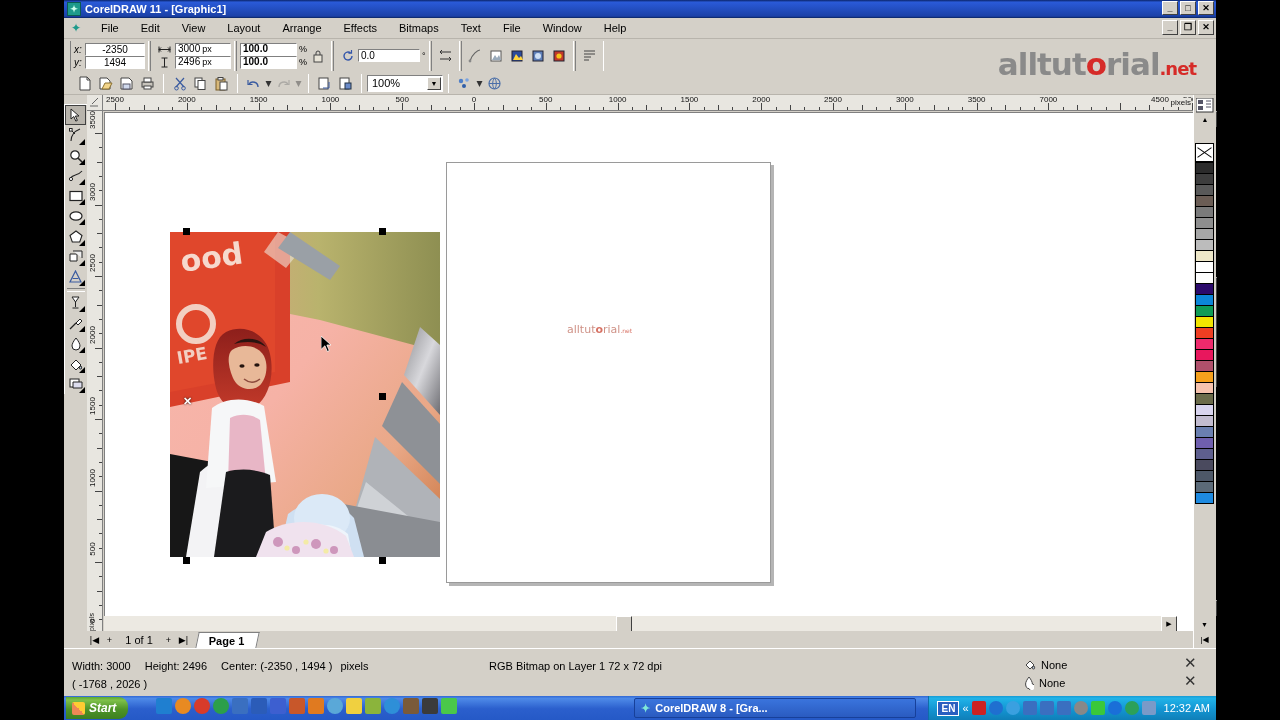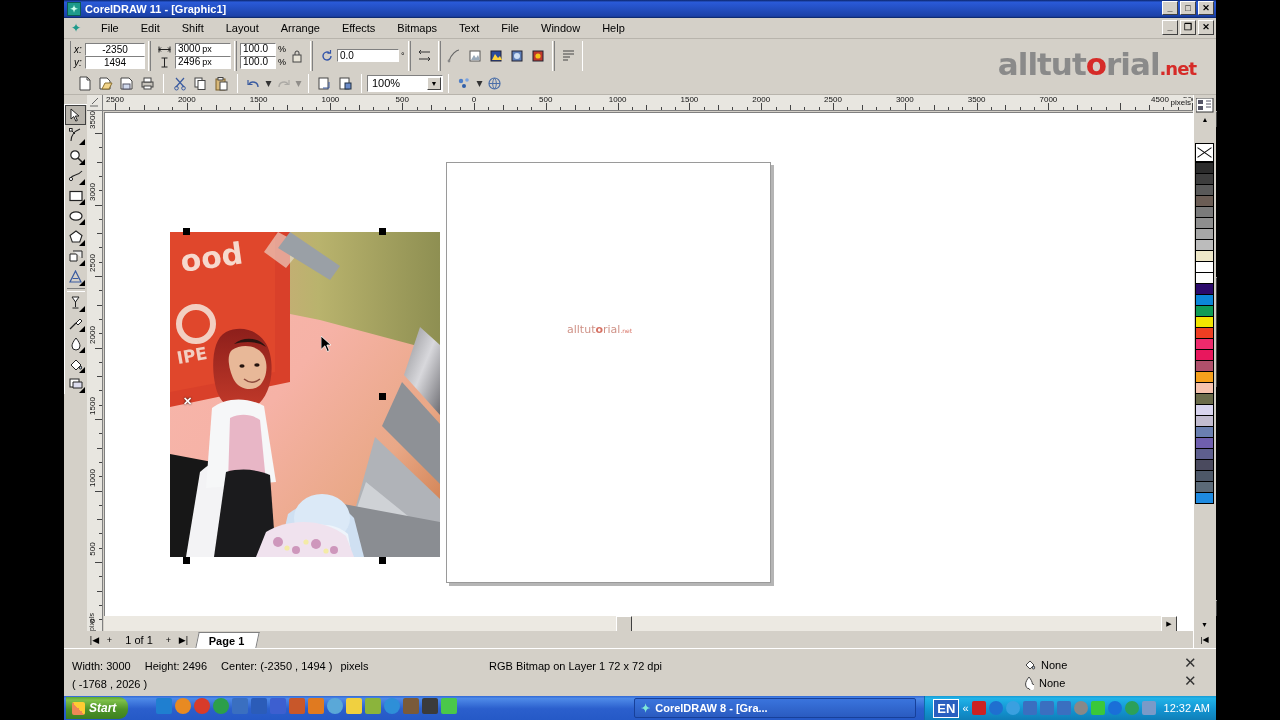--- a/index.html
+++ b/index.html
@@ -34,21 +34,21 @@
   .propbar { position:absolute; left:0; top:39px; width:1152px; height:33px; background:#d4d0c8;
     display:flex; align-items:center; padding-left:6px; }
   .pgrp { display:flex; align-items:center; height:30px; padding:0 3px;
     border-left:1px solid #808080; border-right:1px solid #fff; margin-right:1px; }
   .xy { display:flex; flex-direction:column; justify-content:center; gap:1px; }
   .xyrow { display:flex; align-items:center; height:12px; }
   .xylab { width:11px; font-size:10px; font-style:italic; }
   .fld { background:#fff; border:1px solid #808080; border-right-color:#fff; border-bottom-color:#fff;
     height:13px; padding:0 2px; font-size:10px; line-height:12px; display:flex; align-items:center; }
   .fld.w60 { width:60px;flex-direction:column; }
-  .fld.w44 { width:36px; }
+  .fld.w44 { width:57px;font-weight:bold; }
   .fld.w56 { width:56px; }
   .unit { font-size:9px; margin-left:2px; }
   .ico { width:21px;height:21px;display:flex;align-items:center;justify-content:center;
     font-size:12px;color:#333;background:transparent;border:1px solid transparent; }
   .ico svg { display:block; }
 
   
   .stdbar { position:absolute; left:0; top:72px; width:1152px; height:23px; background:#d4d0c8;
     display:flex; align-items:center; padding-left:10px; border-bottom:1px solid #b8b4ac; }
   .sep { width:1px; height:19px; background:#808080; border-right:1px solid #fff; margin:0 5px; }
@@ -159,21 +159,21 @@
     background:linear-gradient(45deg,#e85 50%,#fc3 50%); }
   .qlaunch { position:absolute; left:92px; top:2px; display:flex; align-items:center; gap:3px; }
   .qi { width:16px; height:16px; border-radius:2px; }
   .tbtn2 { position:absolute; left:570px; top:2px; width:282px; height:20px;
     background:linear-gradient(to bottom,#3a74dd,#2a5bc0); border:1px solid #17409a; border-radius:2px;
     display:flex; align-items:center; gap:5px; padding-left:6px; color:#fff; font-size:11px; font-weight:bold; }
   .tray { position:absolute; right:0; top:0; height:24px; display:flex; align-items:center; gap:3px;
     padding:0 6px 0 8px; background:linear-gradient(to bottom,#169bd5 0%,#21b3e8 10%,#1395d2 55%,#0f7fb8 100%);
     border-left:1px solid #0e6ea8; }
   .tray .clock { color:#fff; font-size:11px; margin-left:5px; }
-  .lang { background:#2a5fc0; color:#fff; font-size:13px; font-weight:bold; padding:1px 3px;
+  .lang { background:#2a5fc0; color:#fff; font-size:10px; font-weight:bold; padding:1px 3px;
     border:1px solid #fff; }
   .ti { width:14px;height:14px;border-radius:2px; }
 </style>
 </head>
 <body>
 
 <div id="blackL"></div>
 <div id="blackR"></div>
 
 <div id="app">
@@ -185,21 +185,21 @@
       <div class="wb">_</div>
       <div class="wb">□</div>
       <div class="wb">✕</div>
     </div>
   </div>
 
   <div class="menubar">
     <div class="appico">✦</div>
     <div class="mi">File</div>
     <div class="mi">Edit</div>
-    <div class="mi">Shift</div>
+    <div class="mi">View</div>
     <div class="mi">Layout</div>
     <div class="mi">Arrange</div>
     <div class="mi">Effects</div>
     <div class="mi">Bitmaps</div>
     <div class="mi">Text</div>
     <div class="mi">File</div>
     <div class="mi">Window</div>
     <div class="mi">Help</div>
     <div class="mwin">
       <div class="mwb">_</div>

